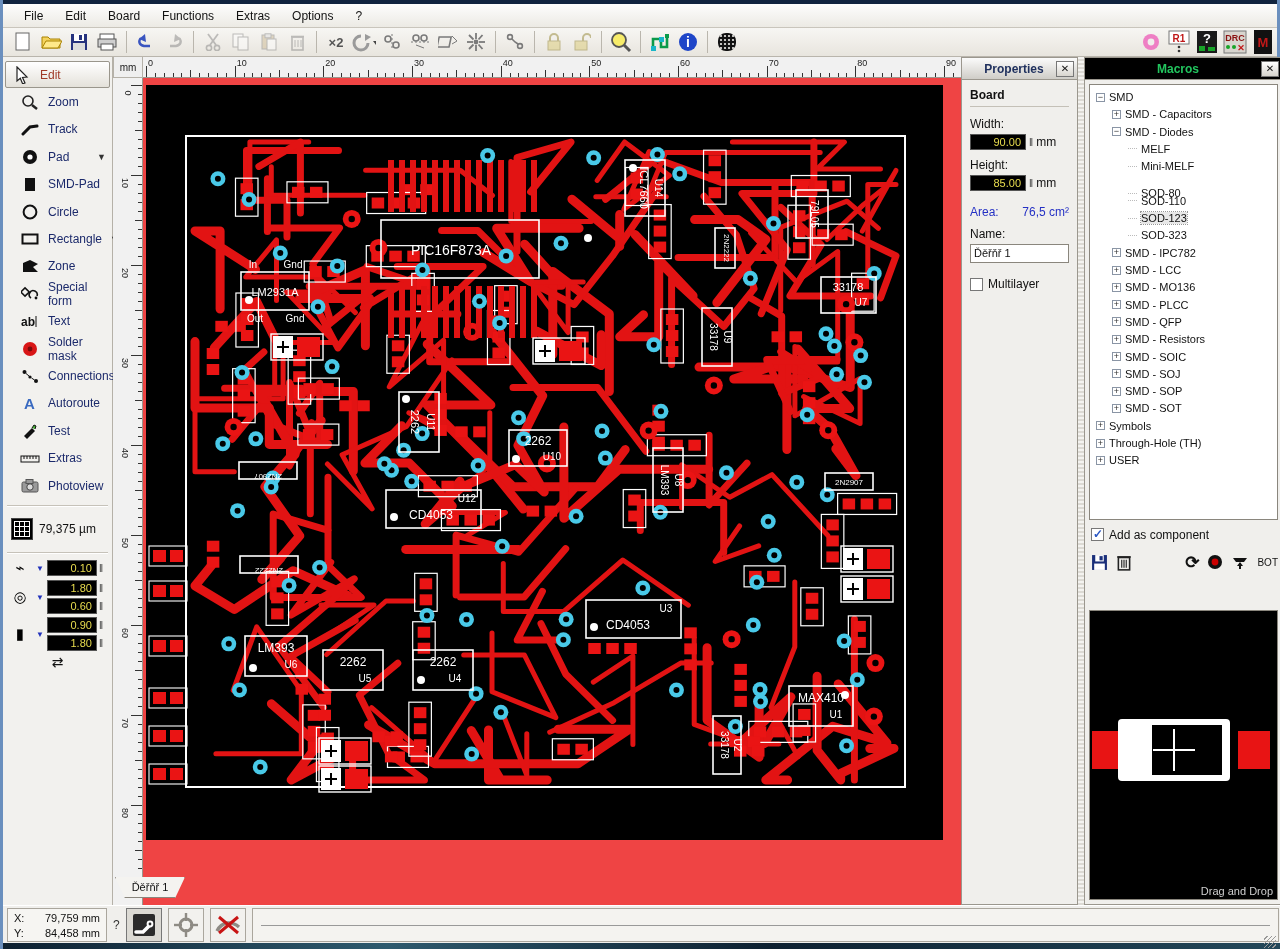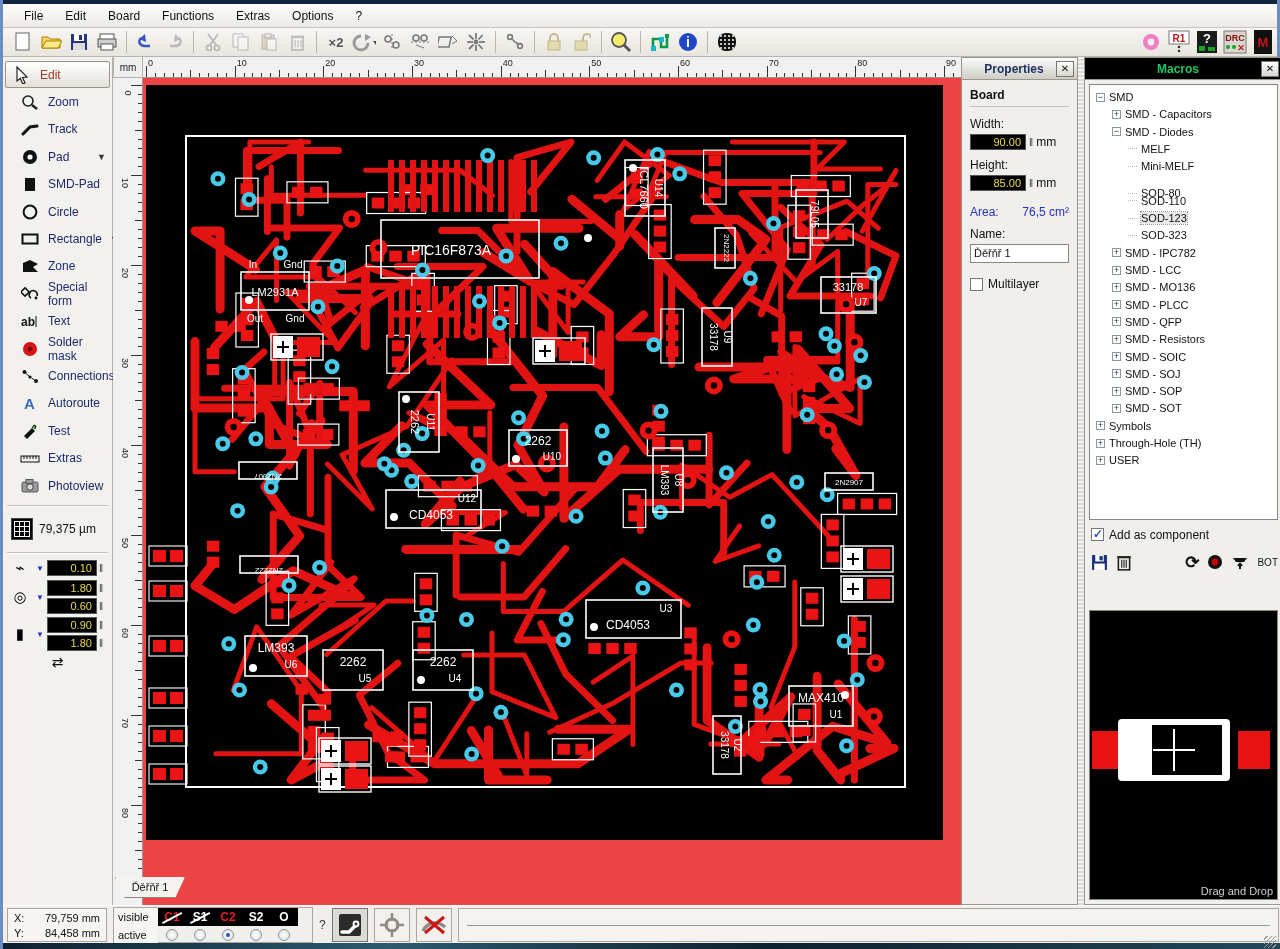--- a/index.html
+++ b/index.html
@@ -1570,44 +1570,20 @@
     <div id="coords">
       <div class="coord-line">
           <span>X:</span>
           <span>79,759 mm</span>
         </div>
       <div class="coord-line">
           <span>Y:</span>
           <span>84,458 mm</span>
         </div>
     </div>
-    <div id="layers">
-      <div class="lay-cap">visible</div>
-      <div class="lay-name red struck">C1</div>
-      <div class="lay-name struck">S1</div>
-      <div class="lay-name red">C2</div>
-      <div class="lay-name">S2</div>
-      <div class="lay-name">O</div>
-      <div class="lay-cap">active</div>
-      <div>
-          <div class="radio"></div>
-        </div>
-      <div>
-          <div class="radio"></div>
-        </div>
-      <div>
-          <div class="radio on"></div>
-        </div>
-      <div>
-          <div class="radio"></div>
-        </div>
-      <div>
-          <div class="radio"></div>
-        </div>
-    </div>
     <span id="layers-q">?</span>
     <div class="sb-btn pressed">
       <svg width="24" height="24" viewBox="0 0 24 24">
           <rect x="1" y="1" width="22" height="22" fill="#2b2b2b" rx="2"></rect>
           <path d="M4 19 L11 19 L18 12" stroke="#fff" stroke-width="3.6" fill="none" stroke-linecap="round"></path>
           <circle cx="18" cy="11" r="3.4" fill="#fff"></circle>
           <circle cx="18" cy="11" r="1.4" fill="#2b2b2b"></circle>
         </svg>
     </div>
     <div class="sb-btn">

